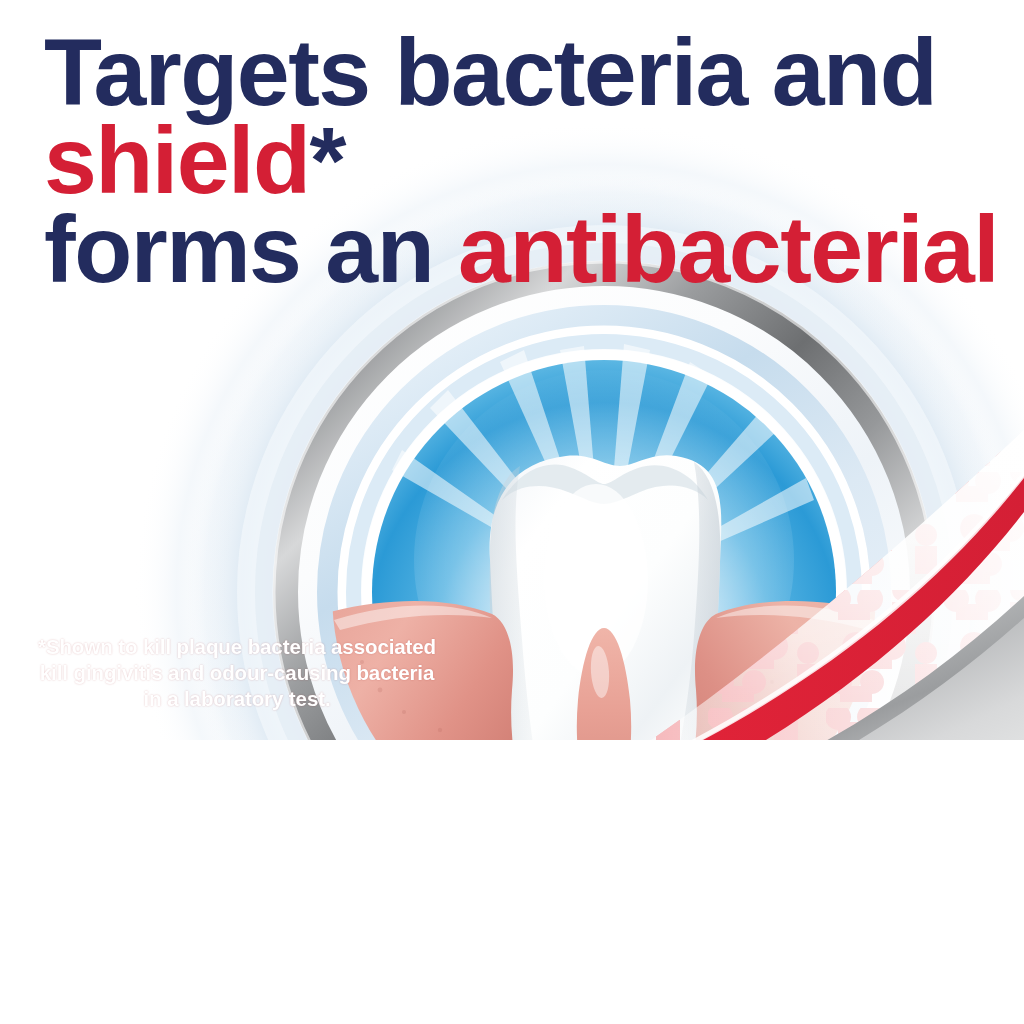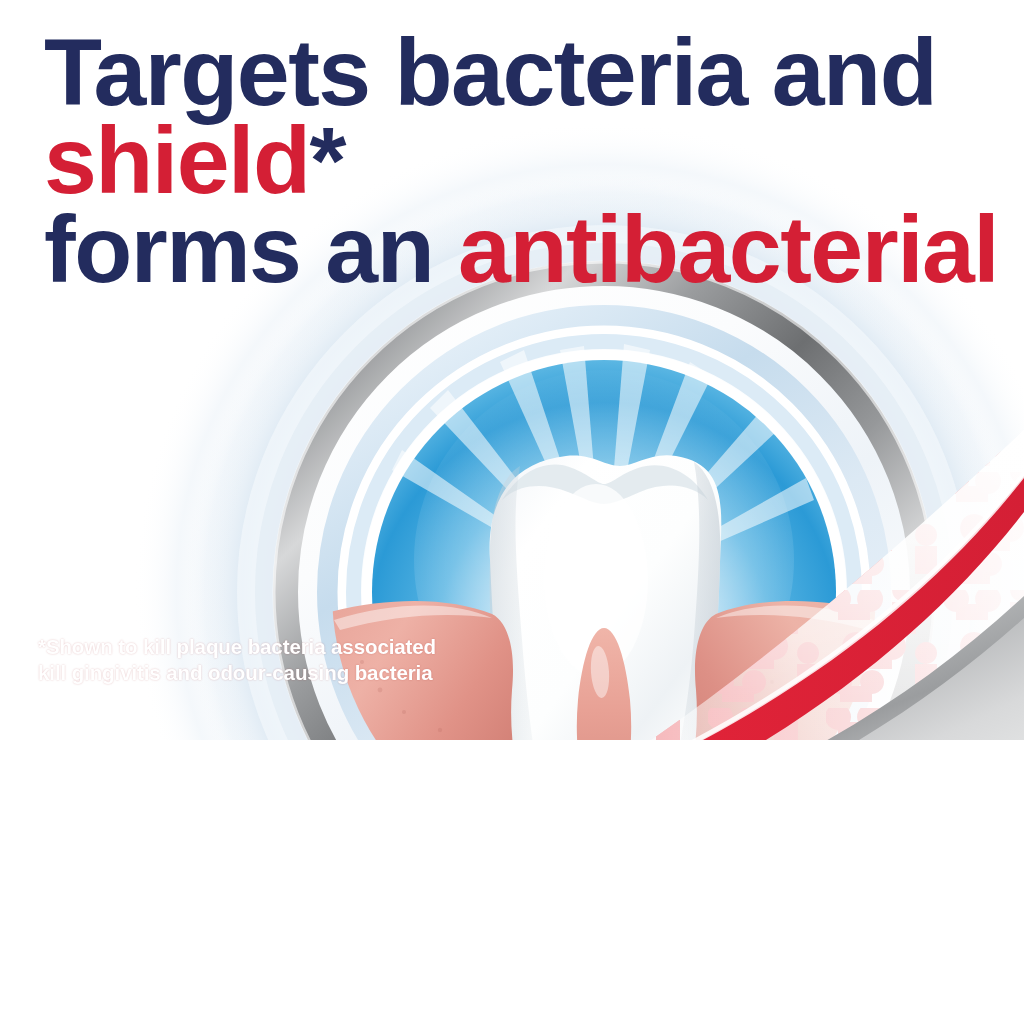--- a/index.html
+++ b/index.html
@@ -30,21 +30,21 @@
     position:absolute;left:0;bottom:0;width:1024px;height:128px;z-index:60;
     overflow:hidden;
   }
   #footnote-text{
     position:absolute;left:38px;top:22px;
     color:#ffffff;font-weight:700;font-size:20.5px;line-height:1.28;
     letter-spacing:-0.1px;
     text-shadow:0 0 2px rgba(150,0,10,.25);
     z-index:5;
   }
-  #footnote-text span{display:block;white-space:nowrap;}
+  #footnote-text span{display:block;white-space:nowrap;text-align:center;}
 
   
   svg{display:block;}
 </style>
 </head>
 <body>
 
 <div id="stage">
 
   <svg id="art" width="1024" height="1024" viewBox="0 0 1024 1024" style="position:absolute;left:0;top:0;z-index:10;">
@@ -412,16 +412,17 @@
     </span>
     <span class="ln">
       <span class="navy">forms an </span><span class="red">antibacterial</span>
     </span>
   </div>
 
   <div id="footnote-band">
     <div id="footnote-text">
       <span>*Shown to kill plaque bacteria associated</span>
       <span>kill gingivitis and odour-causing bacteria</span>
+      <span>in a laboratory test.</span>
     </div>
   </div>
 
 </div>
 
 </body></html>

